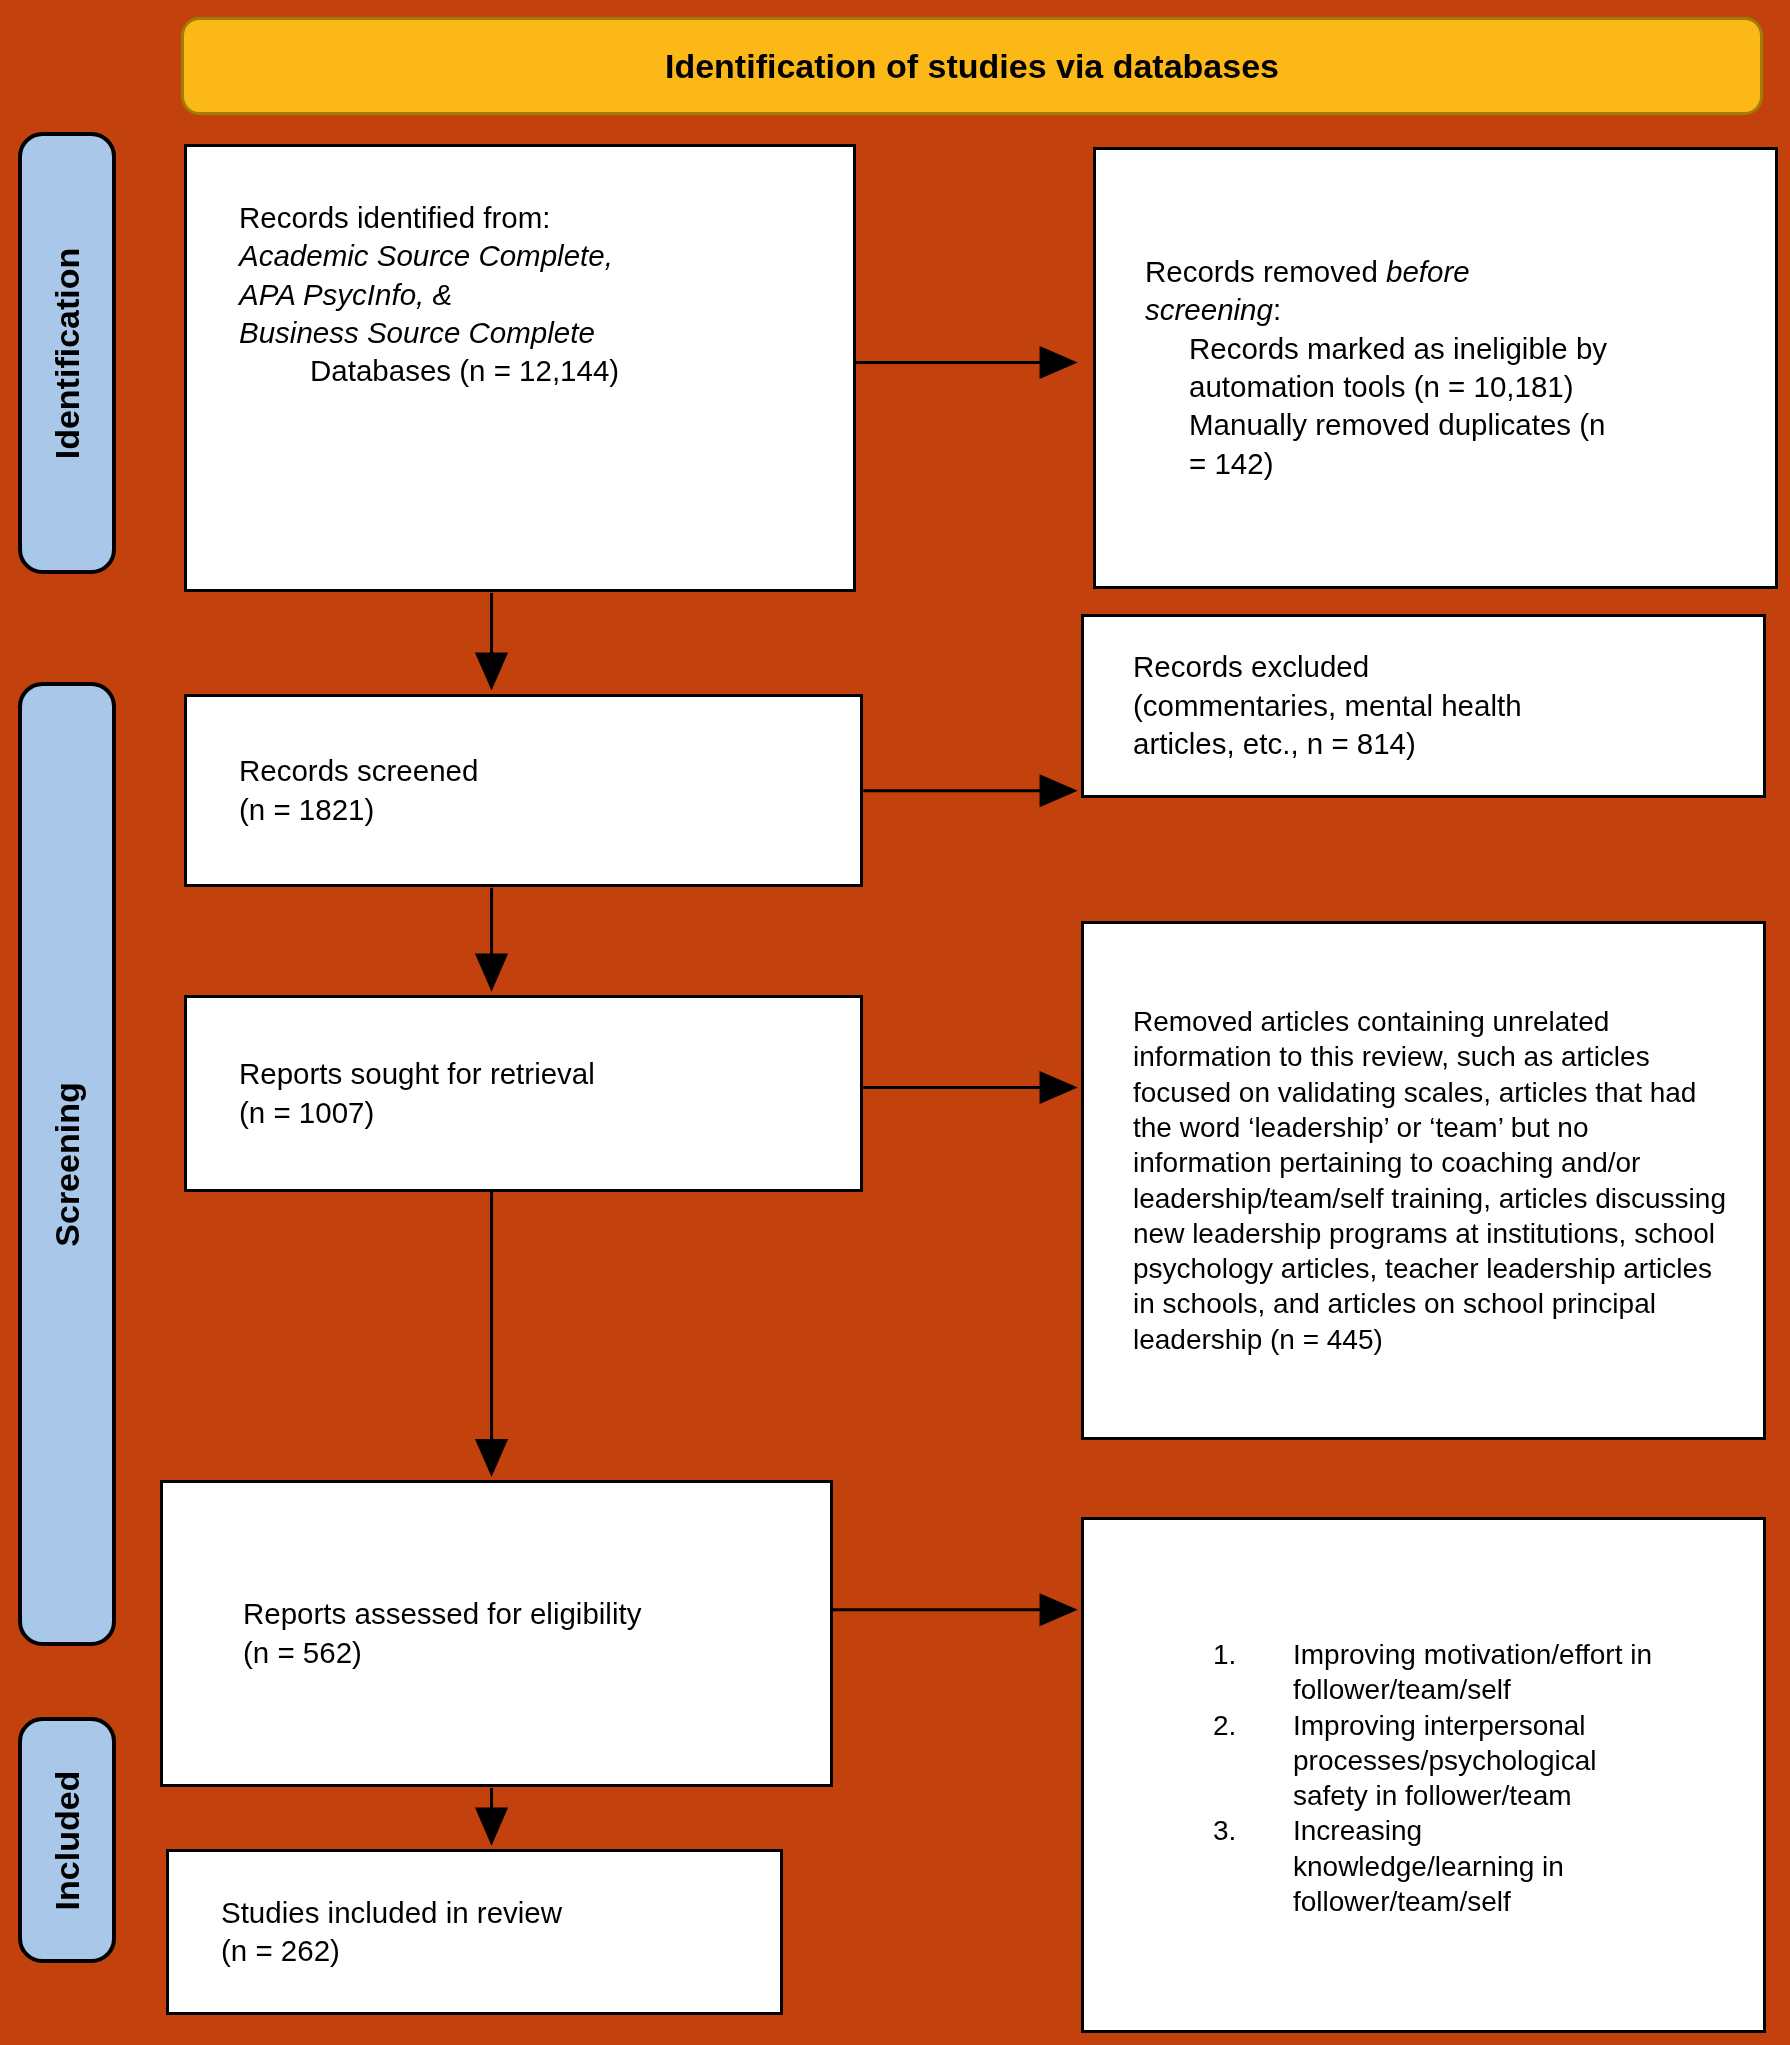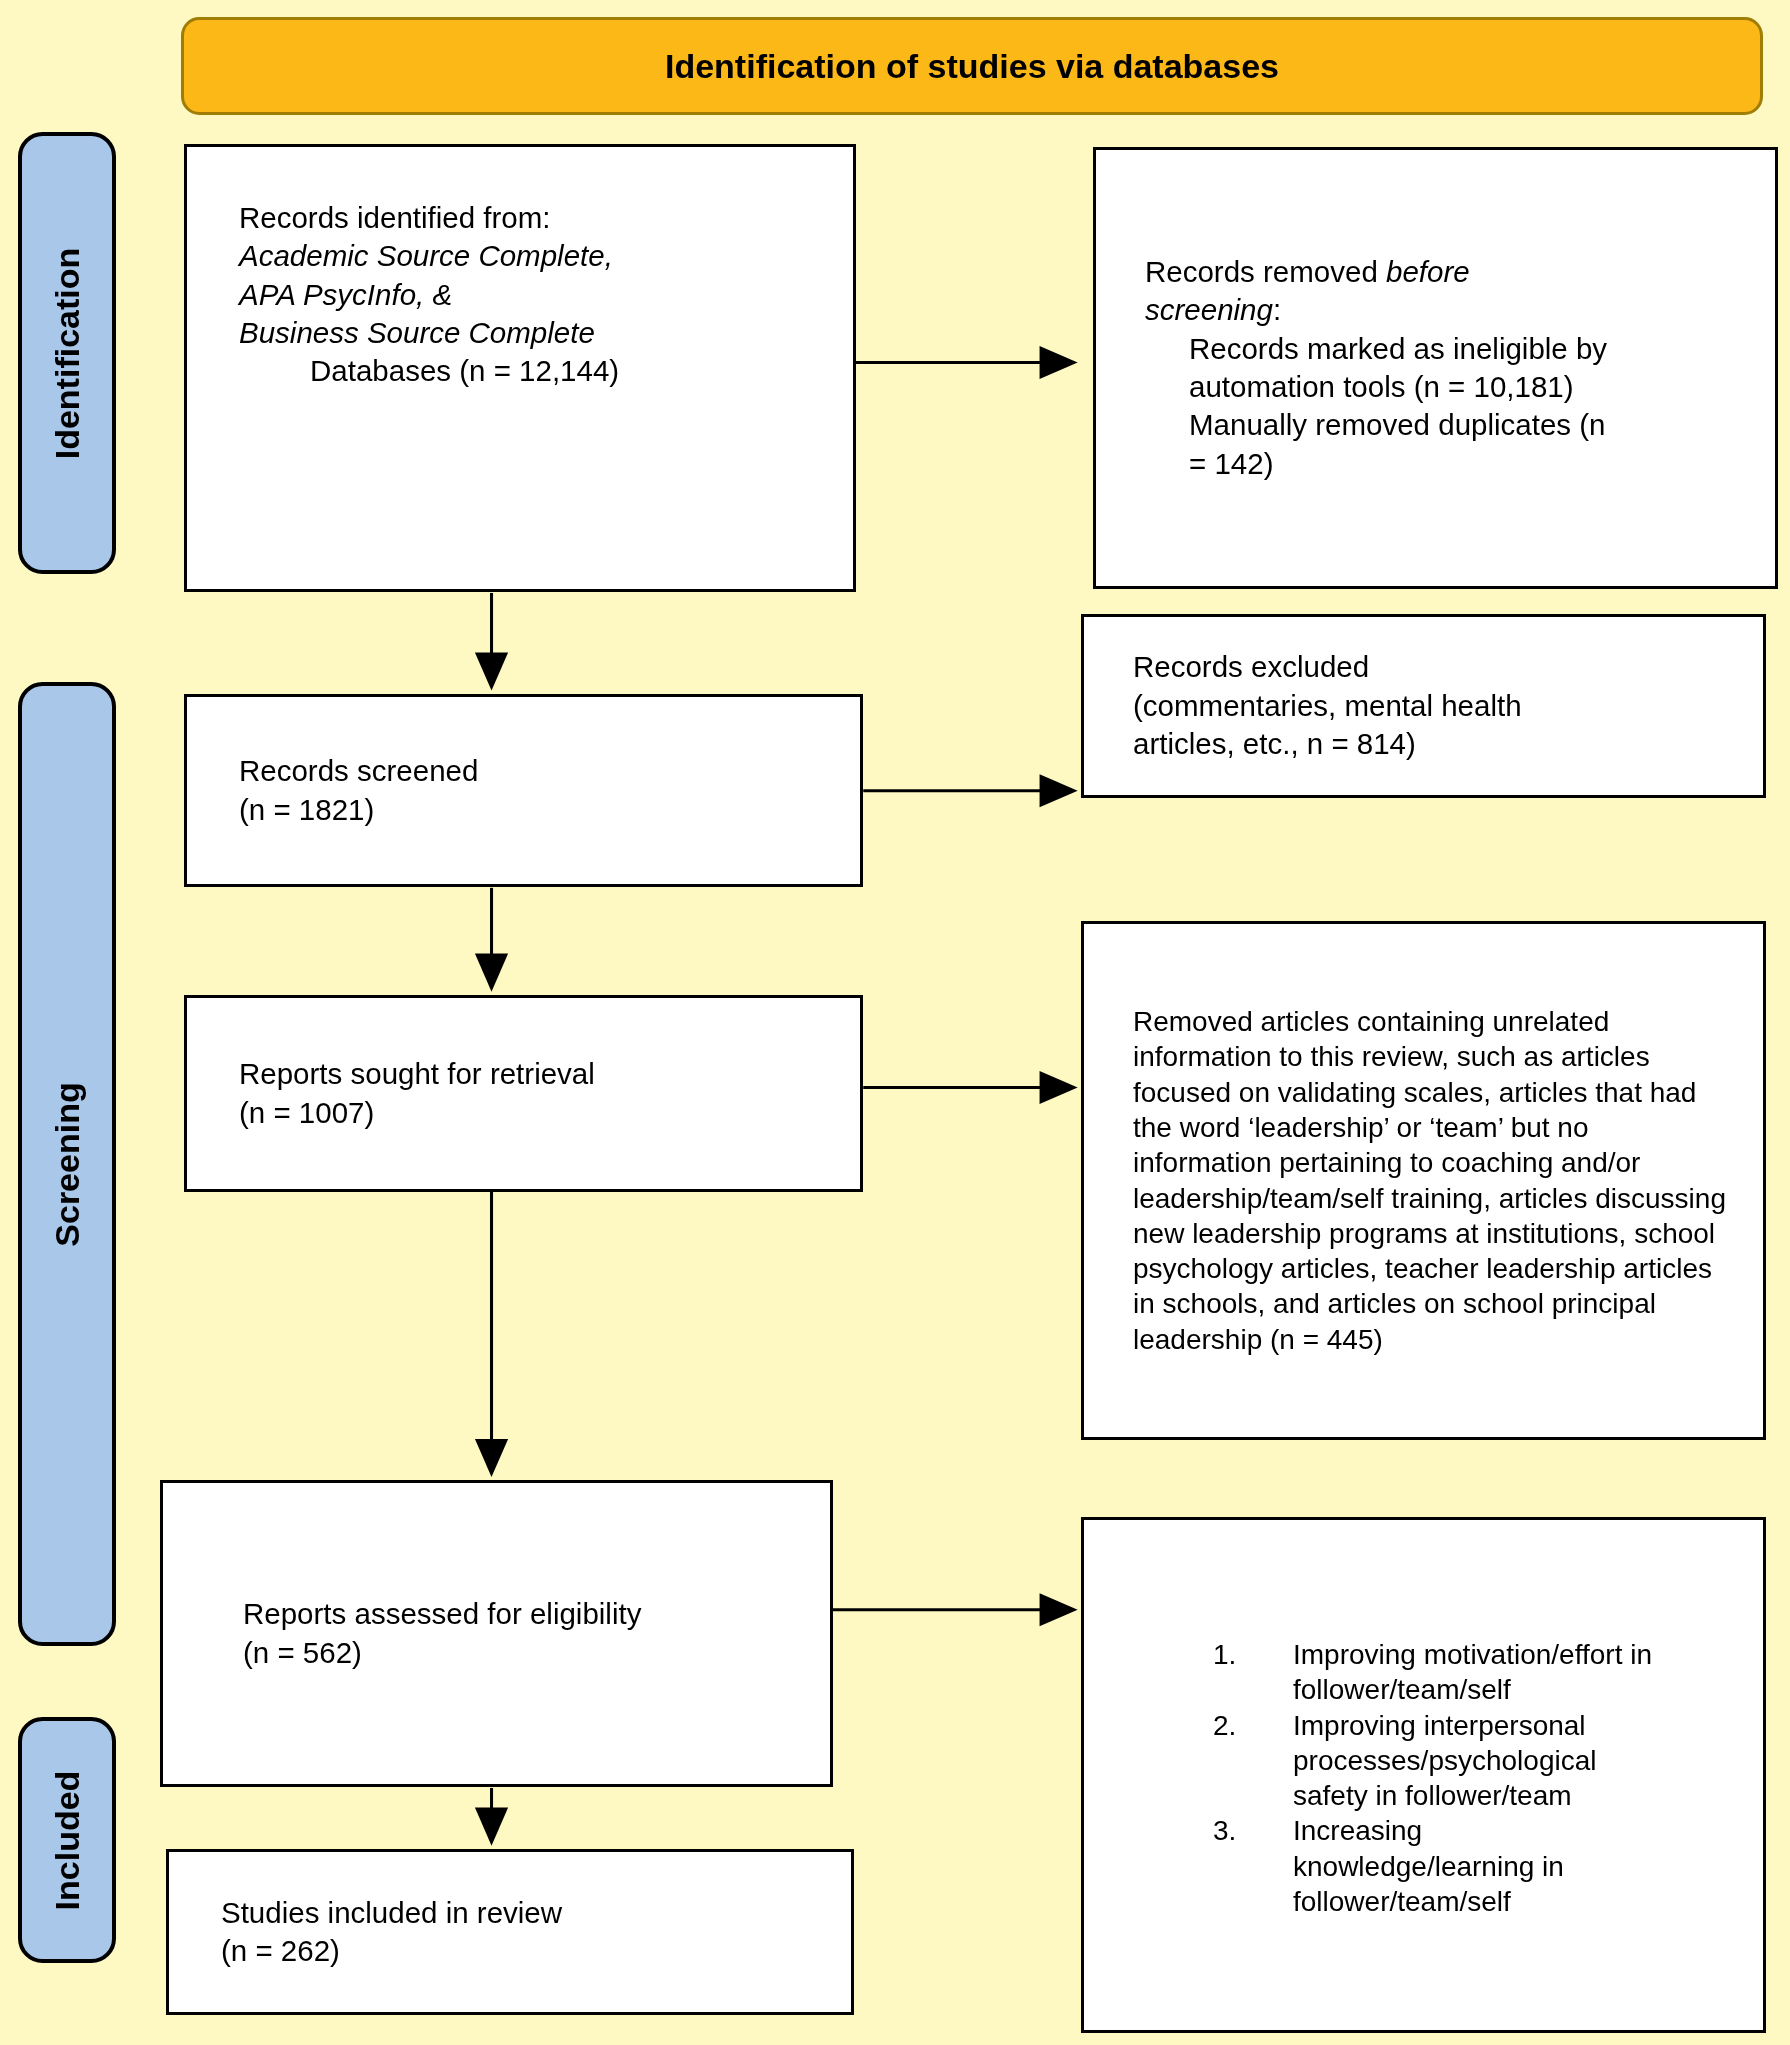--- a/index.html
+++ b/index.html
@@ -5,21 +5,21 @@
   html, body {
     margin: 0;
     padding: 0;
     background: #ffffff;
     font-family: "Liberation Sans", sans-serif;
   }
   #canvas {
     position: relative;
     width: 1791px;
     height: 2046px;
-    background: #fef9c3;
+    background: #c2410c;
     overflow: hidden;
   }
   .abs { position: absolute; box-sizing: border-box; }
 
   
   #header-banner {
     left: 181px; top: 17px; width: 1582px; height: 98px;
     background: #FBB817;
     border: 3.1px solid #A07D05;
     border-radius: 18.4px;
@@ -54,21 +54,21 @@
     line-height: 1.3;
     display: flex; flex-direction: column; justify-content: center;
   }
   .fbox.smalltext { font-size: 28px; line-height: 1.26; }
 
   #box-records-identified { left: 184px; top: 144px;  width: 672px; height: 448px;
                             justify-content: flex-start; padding: 52px 24.6px 12.3px 52px; }
   #box-records-screened   { left: 184px; top: 694px; width: 679px; height: 193px; padding-left: 52px; }
   #box-reports-sought     { left: 184px; top: 995px; width: 679px; height: 197px; padding-left: 52px; }
   #box-reports-assessed   { left: 160px; top: 1480px; width: 673px; height: 307px; padding-left: 80px; }
-  #box-studies-included   { left: 166px; top: 1849px; width: 688px; height: 166px; padding-left: 52px; }
+  #box-studies-included   { left: 166px; top: 1849px; width: 617px; height: 166px; padding-left: 52px; }
 
   #box-records-removed    { left: 1093px; top: 147px;  width: 685px; height: 442px; padding: 12.3px 37px 12.3px 49px; }
   #box-records-excluded   { left: 1081px; top: 614px; width: 685px; height: 184px; padding: 12.3px 37px 12.3px 49px; }
   #box-removed-articles   { left: 1081px; top: 921px; width: 685px; height: 519px; padding: 12.3px 34px 12.3px 49px; }
   #box-criteria           { left: 1081px; top: 1517px; width: 685px; height: 516px; padding: 18.4px 34px 12.3px 49px; }
 
   .italic { font-style: italic; }
   .indent-total { margin-left: 71px; }
   .lead-wrap { width: 430px; }
   .sub-items { margin-left: 44px; }

